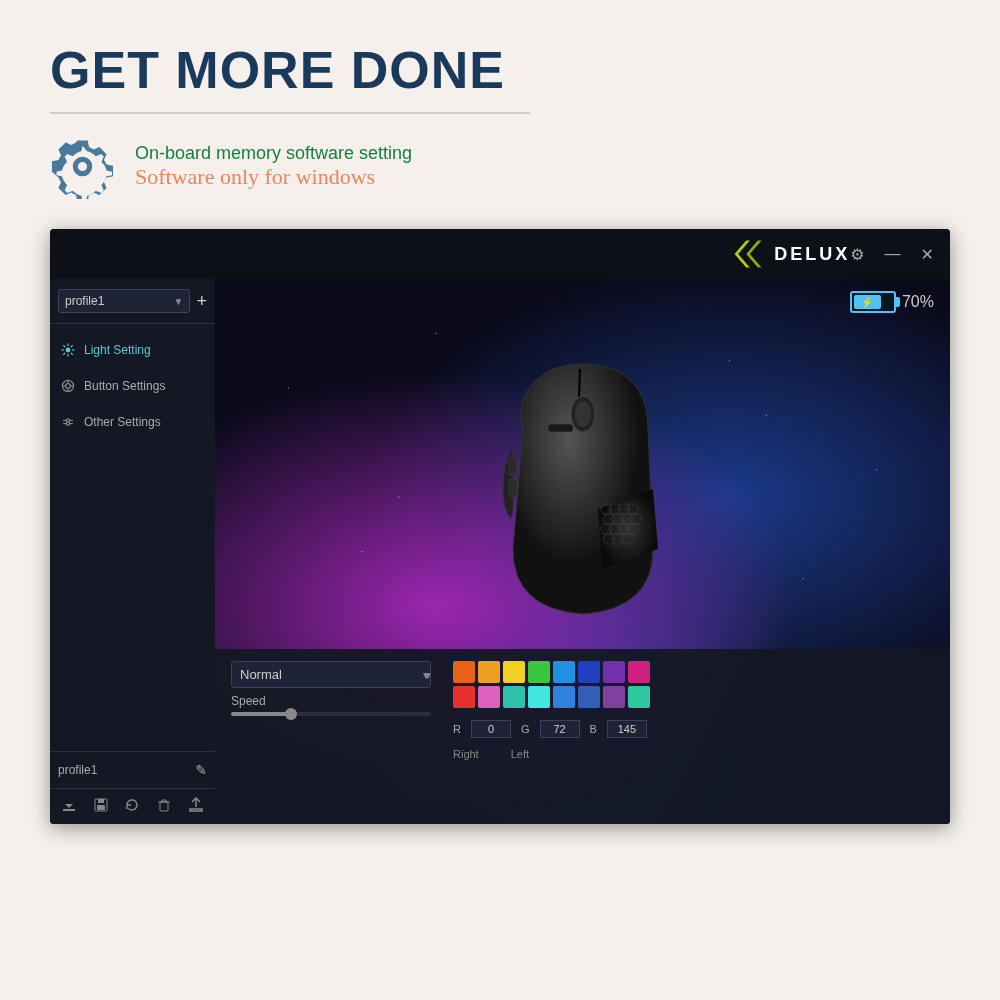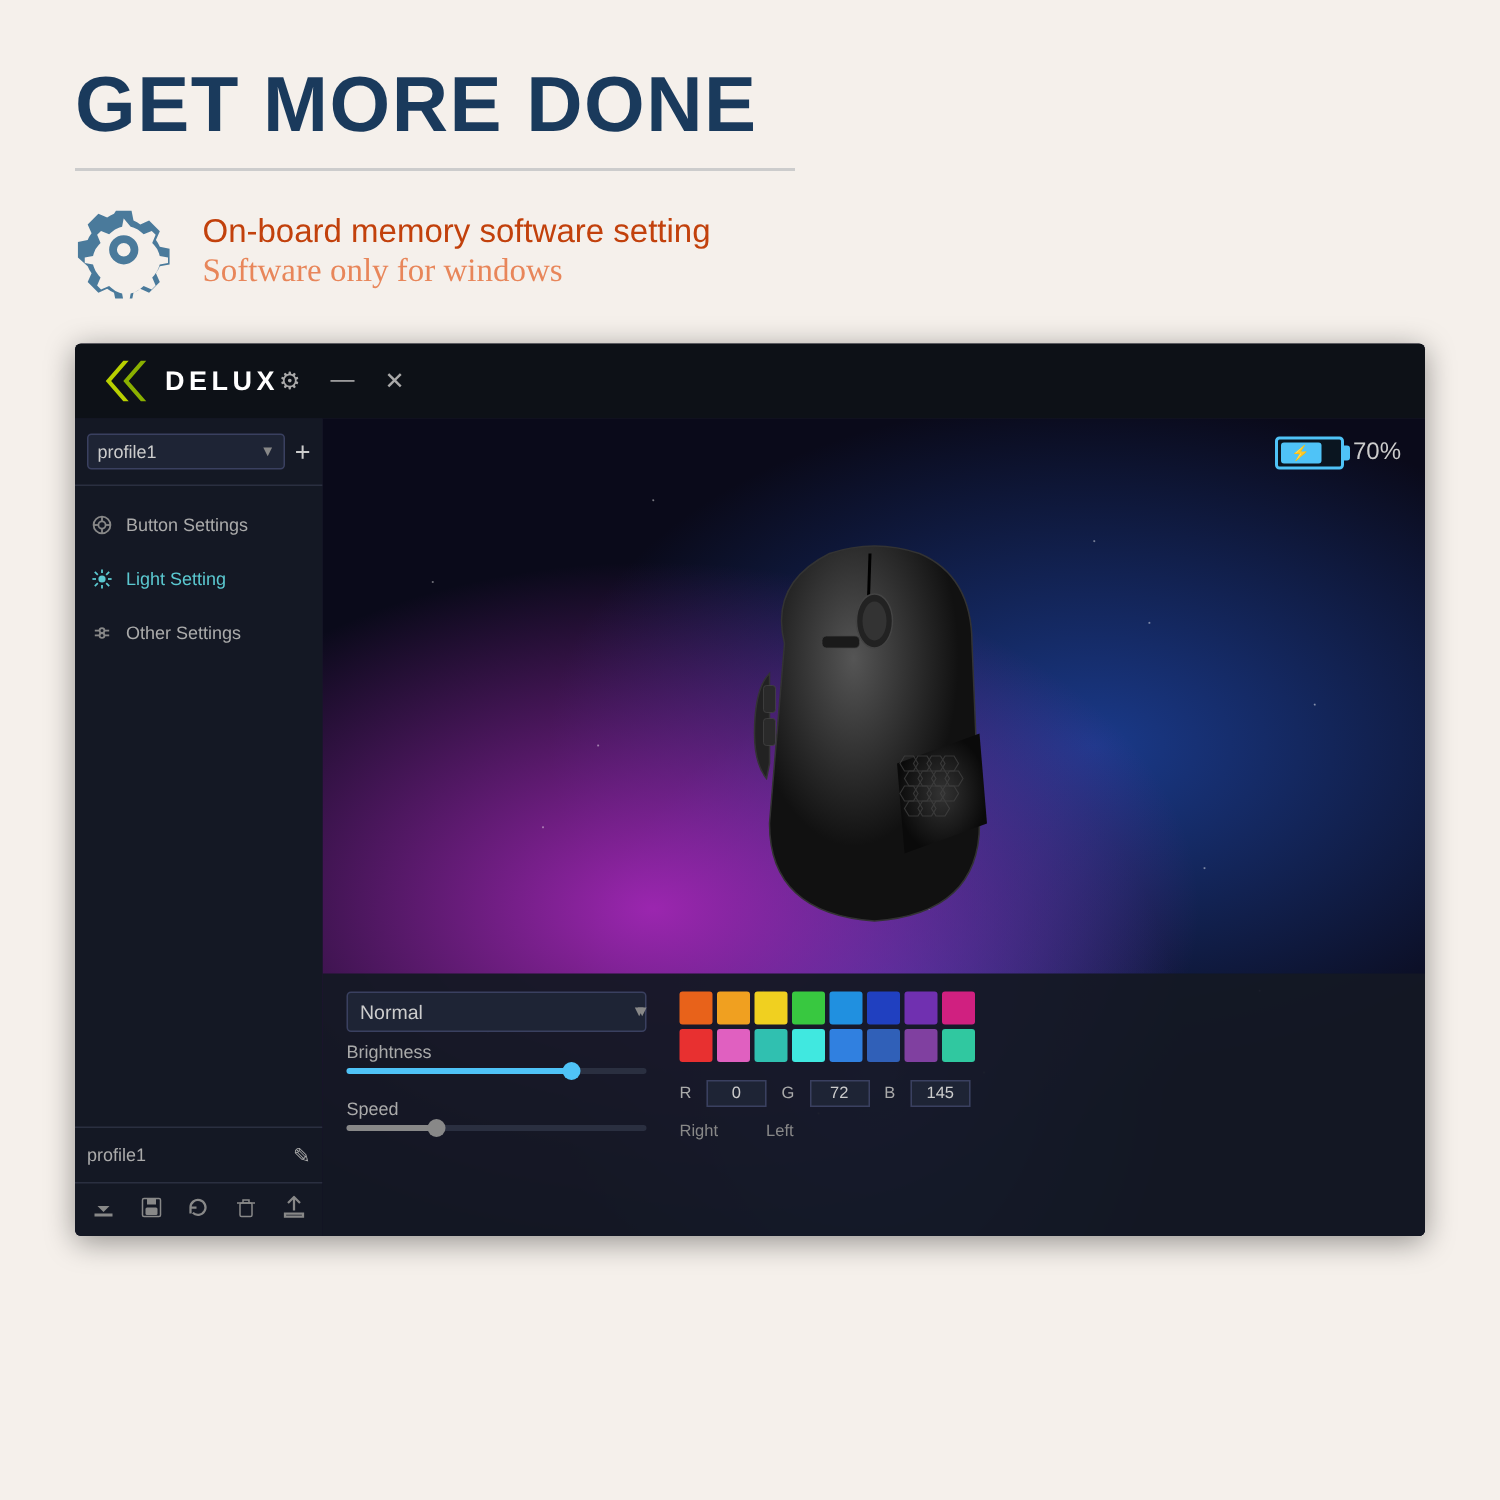--- a/index.html
+++ b/index.html
@@ -41,22 +41,22 @@
       height: 65px;
       color: #4a7a9b;
     }
 
     .feature-text-block {
       display: flex;
       flex-direction: column;
     }
 
     .feature-main-text {
-      font-size: 22px;
-      color: #c2410c;
+      font-size: 18px;
+      color: #15803d;
       font-weight: 400;
       text-align: right;
     }
 
     .feature-sub-text {
       font-size: 22px;
       color: #e8865a;
       font-weight: 400;
       font-family: Liberation Serif, serif;
     }
@@ -69,21 +69,21 @@
       background: #1a1a2e;
       box-shadow: 0 4px 20px rgba(0,0,0,0.4);
       height: 595px;
       position: relative;
     }
 
     .window-header {
       background: #0d1117;
       display: flex;
       align-items: center;
-      justify-content: flex-start;
+      justify-content: flex-end;
       padding: 8px 16px;
       height: 50px;
     }
 
     .logo-area {
       display: flex;
       align-items: center;
       gap: 8px;
     }
 
@@ -483,44 +483,44 @@
     <div class="sidebar">
       <div class="profile-selector">
         <div style="flex:1;background:#1e2435;border:1px solid #3a4060;color:#ccc;font-size:12px;padding:4px 6px;border-radius:3px;display:flex;align-items:center;justify-content:space-between;">
           <span>profile1</span>
           <span style="font-size:10px;color:#888;">▼</span>
         </div>
         <button class="profile-add-btn">+</button>
       </div>
 
       <div class="sidebar-menu">
-        <div class="sidebar-item">
-          <svg viewBox="0 0 20 20" fill="none" stroke="#888" stroke-width="1.5">
-            <circle cx="10" cy="10" r="7"></circle>
-            <circle cx="10" cy="10" r="3"></circle>
-            <line x1="10" y1="3" x2="10" y2="7"></line>
-            <line x1="10" y1="13" x2="10" y2="17"></line>
-            <line x1="3" y1="10" x2="7" y2="10"></line>
-            <line x1="13" y1="10" x2="17" y2="10"></line>
-          </svg>
-          <span>Button Settings</span>
-        </div>
         <div class="sidebar-item active">
           <svg viewBox="0 0 20 20" fill="#5bc8d0">
             <circle cx="10" cy="10" r="3"></circle>
             <line x1="10" y1="2" x2="10" y2="5" stroke="#5bc8d0" stroke-width="1.5"></line>
             <line x1="10" y1="15" x2="10" y2="18" stroke="#5bc8d0" stroke-width="1.5"></line>
             <line x1="2" y1="10" x2="5" y2="10" stroke="#5bc8d0" stroke-width="1.5"></line>
             <line x1="15" y1="10" x2="18" y2="10" stroke="#5bc8d0" stroke-width="1.5"></line>
             <line x1="4" y1="4" x2="6.5" y2="6.5" stroke="#5bc8d0" stroke-width="1.5"></line>
             <line x1="13.5" y1="13.5" x2="16" y2="16" stroke="#5bc8d0" stroke-width="1.5"></line>
             <line x1="16" y1="4" x2="13.5" y2="6.5" stroke="#5bc8d0" stroke-width="1.5"></line>
             <line x1="6.5" y1="13.5" x2="4" y2="16" stroke="#5bc8d0" stroke-width="1.5"></line>
           </svg>
           <span>Light Setting</span>
+        </div>
+        <div class="sidebar-item">
+          <svg viewBox="0 0 20 20" fill="none" stroke="#888" stroke-width="1.5">
+            <circle cx="10" cy="10" r="7"></circle>
+            <circle cx="10" cy="10" r="3"></circle>
+            <line x1="10" y1="3" x2="10" y2="7"></line>
+            <line x1="10" y1="13" x2="10" y2="17"></line>
+            <line x1="3" y1="10" x2="7" y2="10"></line>
+            <line x1="13" y1="10" x2="17" y2="10"></line>
+          </svg>
+          <span>Button Settings</span>
         </div>
         <div class="sidebar-item">
           <svg viewBox="0 0 20 20" fill="none" stroke="#888" stroke-width="1.5">
             <line x1="4" y1="8" x2="8" y2="8"></line>
             <line x1="12" y1="8" x2="16" y2="8"></line>
             <line x1="4" y1="12" x2="8" y2="12"></line>
             <line x1="12" y1="12" x2="16" y2="12"></line>
             <circle cx="10" cy="8" r="2"></circle>
             <circle cx="10" cy="12" r="2"></circle>
           </svg>
@@ -635,27 +635,20 @@
               <select style="width:200px;background:#1e2435;border:1px solid #3a4060;color:#ccc;font-size:13px;padding:5px 24px 5px 8px;border-radius:3px;appearance:none;cursor:pointer;outline:none;">
                 <option>Normal</option>
                 <option>Breathing</option>
                 <option>Rainbow</option>
                 <option>Static</option>
                 <option>Off</option>
               </select>
               <span style="position:absolute;right:8px;top:50%;transform:translateY(-50%);color:#888;font-size:10px;pointer-events:none;">▼</span>
             </div>
 
-            <div>
-              <div class="slider-label">Brightness</div>
-              <div class="slider-track">
-                <div class="slider-fill" style="width:75%;"></div>
-                <div class="slider-thumb" style="left:calc(75% - 6px);"></div>
-              </div>
-            </div>
 
             <div>
               <div class="slider-label">Speed</div>
               <div class="slider-track">
                 <div class="slider-fill" style="width:30%;background:#888;"></div>
                 <div class="slider-thumb" style="left:calc(30% - 6px);background:#888;"></div>
               </div>
             </div>
           </div>
 

